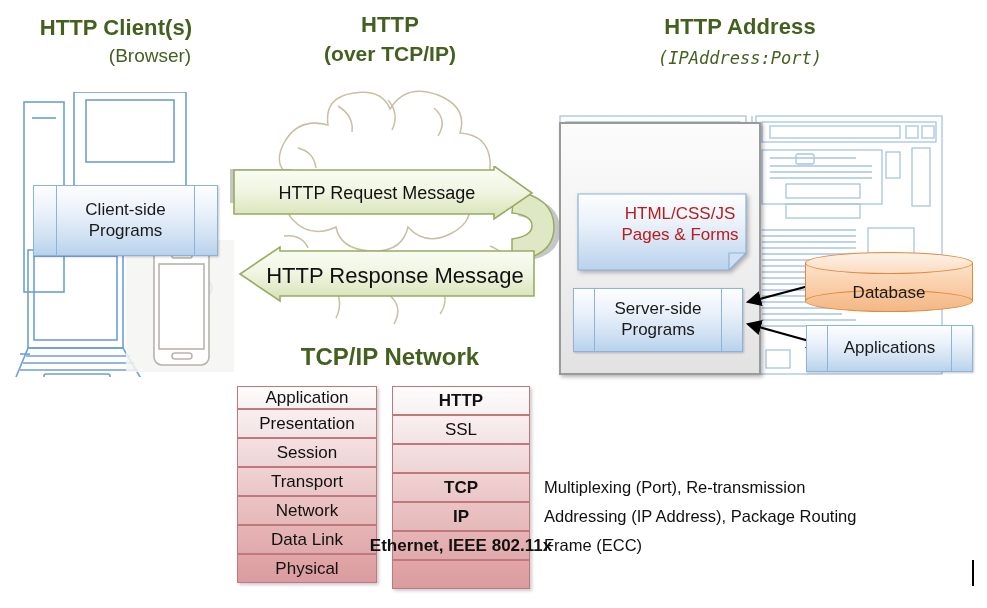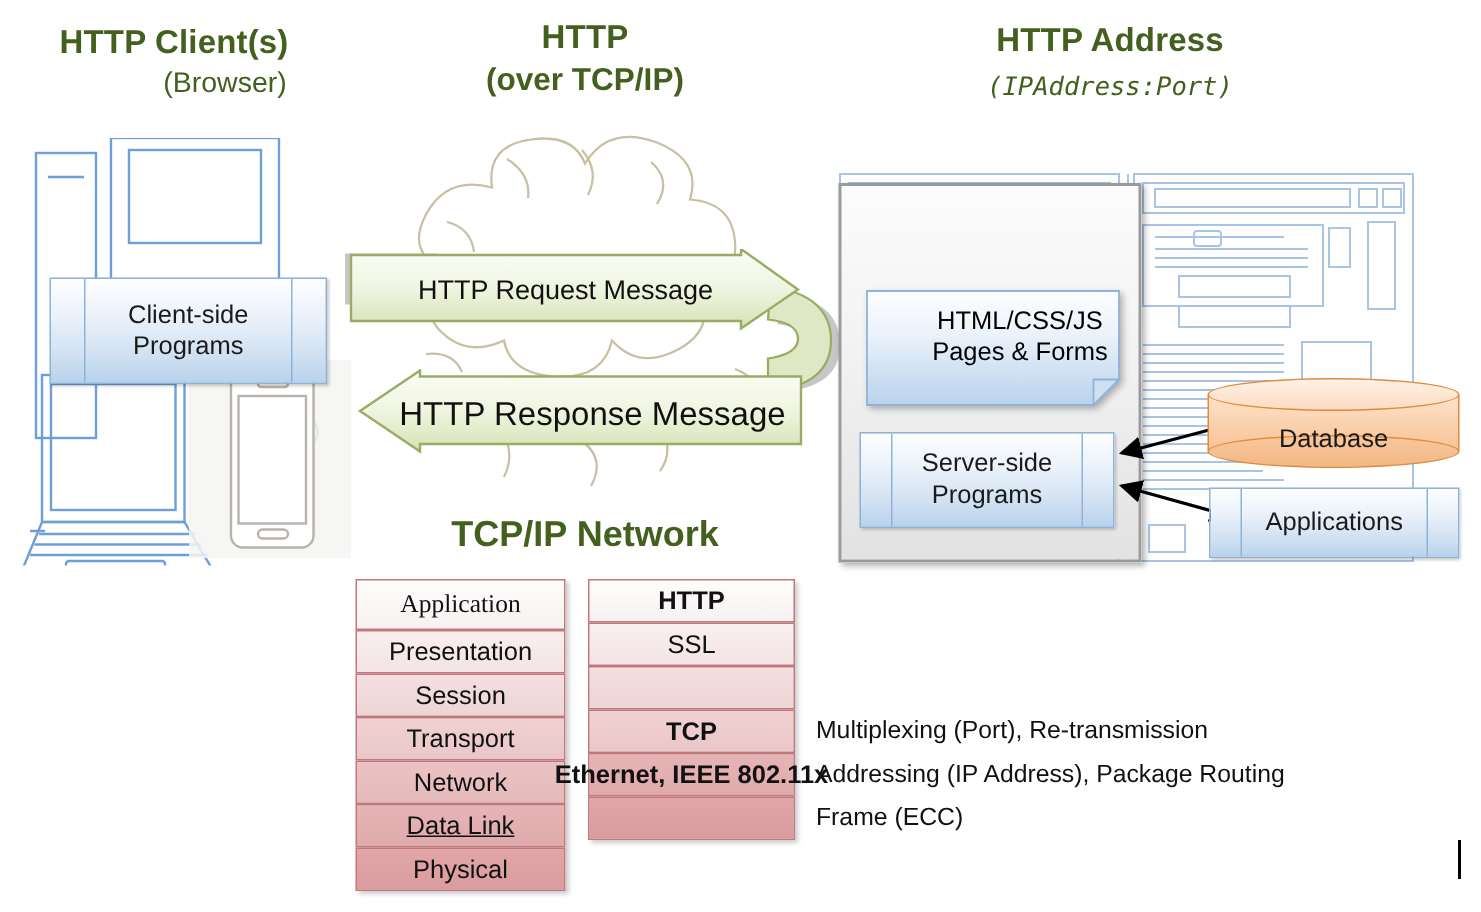--- a/index.html
+++ b/index.html
@@ -264,21 +264,21 @@
   <defs>
     <linearGradient id="gDoc" x1="0" y1="0" x2="0" y2="1">
       <stop offset="0%" stop-color="#fdfeff"></stop>
       <stop offset="40%" stop-color="#e9f1fa"></stop>
       <stop offset="100%" stop-color="#b9d2ec"></stop>
     </linearGradient>
   </defs>
   <path d="M1 1 L169 1 L169 60 L152 77 L1 77 Z" fill="url(#gDoc)" stroke="#8fb2d9" stroke-width="1.2"></path>
   <path d="M169 60 L152 60 L152 77 Z" fill="#cfe0f2" stroke="#8fb2d9" stroke-width="1.2"></path>
 </svg>
-<div class="abs nosel" style="left:577px;top:203px;width:206px;text-align:center;font-size:17px;line-height:1.25;color:#000000;">
+<div class="abs nosel" style="left:577px;top:203px;width:206px;text-align:center;font-size:17px;line-height:1.25;color:#b91c1c;">
   <span>HTML/CSS/JS</span><br>
   <span>Pages &amp; Forms</span>
 </div>
 
 <div class="abs procbox nosel" style="left:573px;top:288px;width:170px;height:64px;">
   <div class="bandL" style="left:20px;"></div>
   <div class="bandR" style="right:20px;"></div>
   <div class="lbl">
     <span>Server-side</span><br>
     <span>Programs</span>
@@ -307,33 +307,34 @@
   <div class="cyl-label">Database</div>
 </div>
 
 <div class="abs procbox nosel" style="left:806px;top:325px;width:167px;height:47px;">
   <div class="bandL" style="left:20px;"></div>
   <div class="bandR" style="right:20px;"></div>
   <div class="lbl">Applications</div>
 </div>
 
 <div class="abs osi-col" id="osiLayers" style="left:237px;top:386px;width:140px;">
-    <div class="osi-row" style="height: 34px; background: linear-gradient(rgb(255, 252, 252), rgb(247, 242, 242)); font-family: Liberation Serif, serif;">Application</div>
+    <div class="osi-row" style="height: 23px; background: linear-gradient(rgb(255, 252, 252), rgb(247, 242, 242));">Application</div>
     <div class="osi-row" style="height: 29px; background: linear-gradient(rgb(250, 238, 238), rgb(242, 228, 228));">Presentation</div>
     <div class="osi-row" style="height: 29px; background: linear-gradient(rgb(245, 223, 224), rgb(237, 213, 214));">Session</div>
     <div class="osi-row" style="height: 29px; background: linear-gradient(rgb(241, 209, 210), rgb(233, 199, 200)); text-align: right;">Transport</div>
     <div class="osi-row" style="height: 29px; background: linear-gradient(rgb(236, 195, 196), rgb(228, 185, 186));">Network</div>
-    <div class="osi-row" style="height: 29px; background: linear-gradient(rgb(231, 180, 182), rgb(223, 170, 172)); text-decoration: underline;">Data Link</div>
+    <div class="osi-row" style="height: 29px; background: linear-gradient(rgb(231, 180, 182), rgb(223, 170, 172));">Data Link</div>
     <div class="osi-row" style="height: 29px; background: linear-gradient(rgb(226, 166, 168), rgb(218, 156, 158));">Physical</div>
   </div>
 <div class="abs osi-col" id="osiProtocols" style="left:392px;top:386px;width:138px;">
     <div class="osi-row" style="height: 29px; background: linear-gradient(rgb(255, 252, 252), rgb(247, 242, 242)); font-weight: bold;">HTTP</div>
     <div class="osi-row" style="height: 29px; background: linear-gradient(rgb(250, 238, 238), rgb(242, 228, 228));">SSL</div>
     <div class="osi-row" style="height: 29px; background: linear-gradient(rgb(245, 223, 224), rgb(237, 213, 214));"></div>
     <div class="osi-row" style="height: 29px; background: linear-gradient(rgb(241, 209, 210), rgb(233, 199, 200)); font-weight: bold;">TCP</div>
+    <div class="osi-row" style="height: 29px; background: linear-gradient(rgb(236, 195, 196), rgb(228, 185, 186)); font-weight: bold;">IP</div>
     <div class="osi-row" style="height: 29px; background: linear-gradient(rgb(231, 180, 182), rgb(223, 170, 172)); font-weight: bold;">Ethernet, IEEE 802.11x</div>
     <div class="osi-row" style="height: 29px; background: linear-gradient(rgb(226, 166, 168), rgb(218, 156, 158));"></div>
   </div>
 <div class="abs" id="osiNotes" style="left:537px;top:386px;width:440px;">
     <div class="note" style="height: 29px; display: flex; align-items: center; padding-left: 7px;"></div>
     <div class="note" style="height: 29px; display: flex; align-items: center; padding-left: 7px;"></div>
     <div class="note" style="height: 29px; display: flex; align-items: center; padding-left: 7px;"></div>
     <div class="note" style="height: 29px; display: flex; align-items: center; padding-left: 7px;">Multiplexing (Port), Re-transmission</div>
     <div class="note" style="height: 29px; display: flex; align-items: center; padding-left: 7px;">Addressing (IP Address), Package Routing</div>
     <div class="note" style="height: 29px; display: flex; align-items: center; padding-left: 7px;">Frame (ECC)</div>

